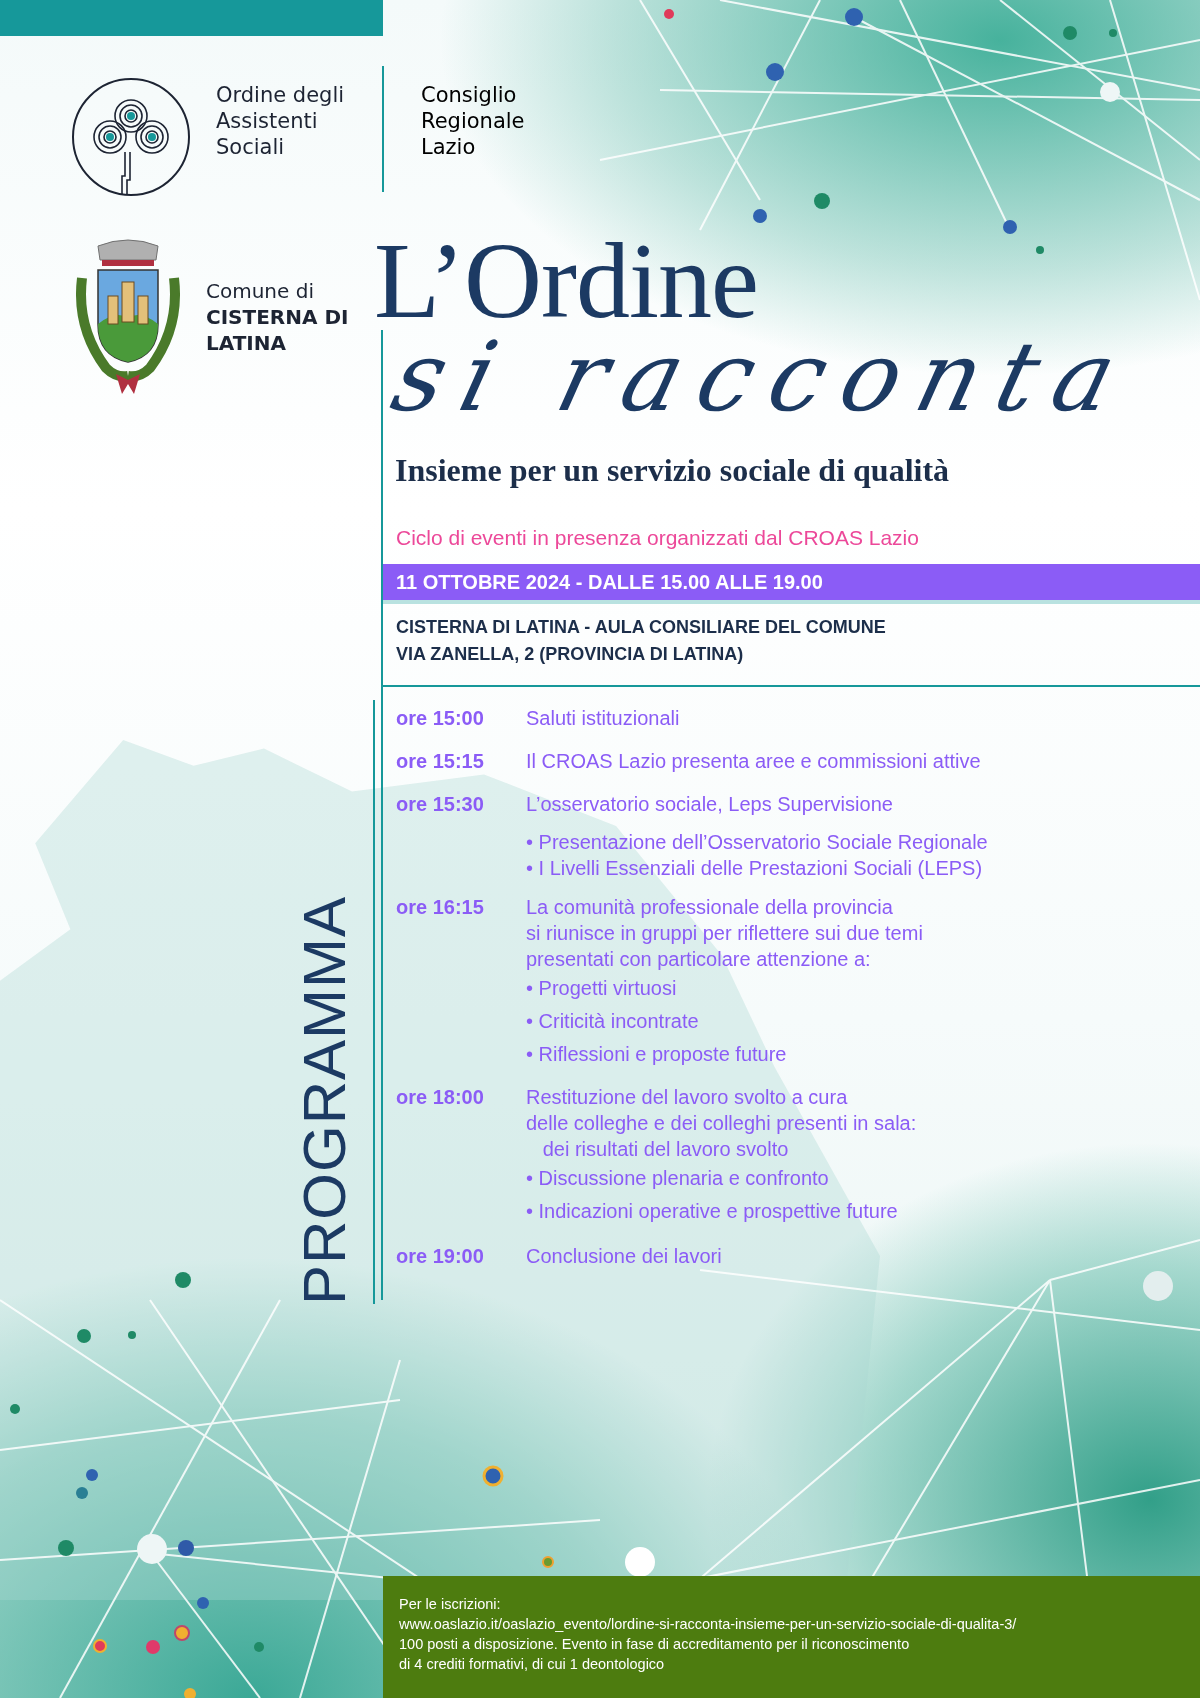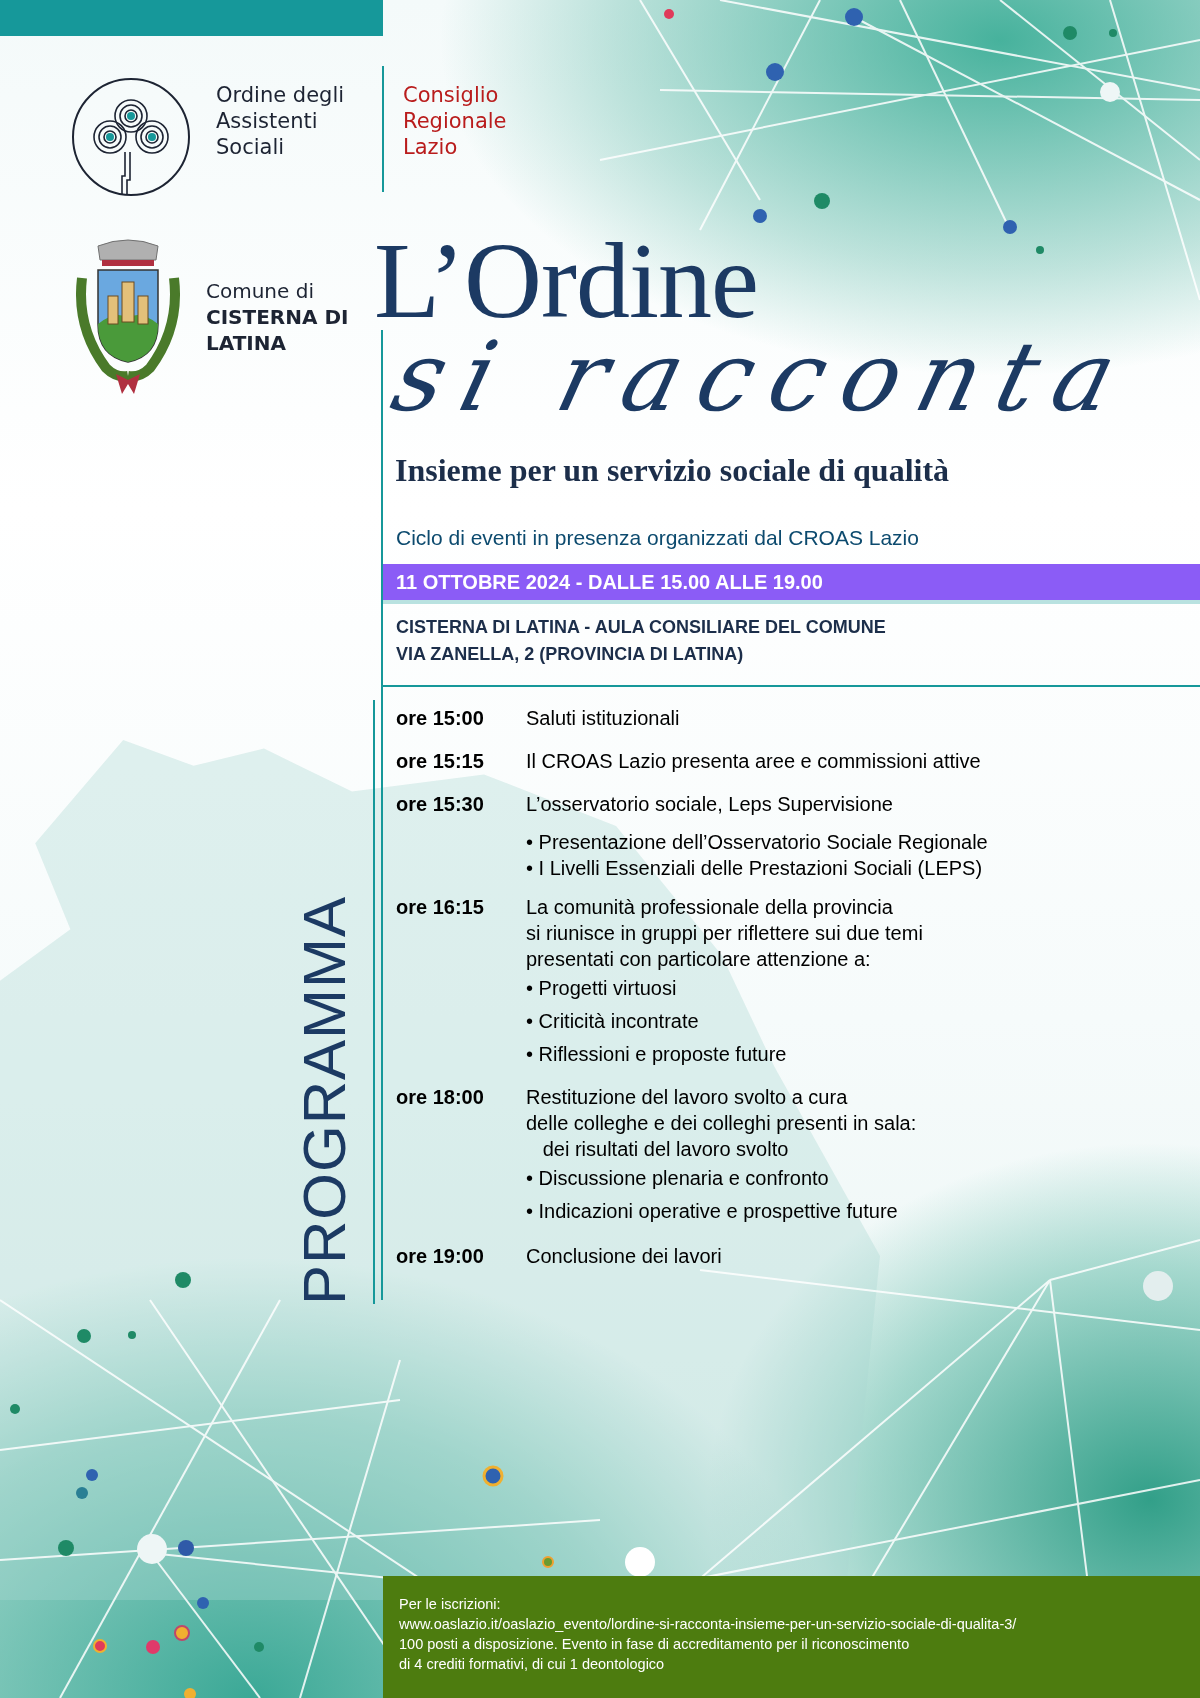--- a/index.html
+++ b/index.html
@@ -27,21 +27,21 @@
   }
   .logo-oas {
     position: absolute; left: 70px; top: 76px; width: 122px; height: 122px;
   }
   .oas-name {
     position: absolute; left: 216px; top: 82px; color: #1d2433;
     font-family: "DejaVu Sans", sans-serif; font-size: 21px; line-height: 26px;
   }
   .v-divider { position: absolute; left: 382px; top: 66px; width: 2px; height: 126px; background: #16989a; }
   .croas-name {
-    position: absolute; left: 403px; top: 82px; color: #b91c1c;
+    position: absolute; left: 421px; top: 82px; color: #000000;
     font-family: "DejaVu Sans", sans-serif; font-size: 21px; line-height: 26px;
   }
   .crest { position: absolute; left: 76px; top: 238px; width: 104px; height: 160px; }
   .comune {
     position: absolute; left: 206px; top: 278px; color: #1d2433;
     font-family: "DejaVu Sans", sans-serif; font-size: 20px; line-height: 26px;
   }
   .comune b { font-weight: bold; display: block; }
   .main-vline { position: absolute; left: 381px; top: 330px; width: 2px; height: 970px; background: #16989a; }
   .title-ordine {
@@ -51,38 +51,38 @@
   .title-script {
     position: absolute; left: 396px; top: 322px; color: #1c3a63;
     font-family: "DejaVu Serif", serif; font-style: italic; font-size: 96px; line-height: 110px;
     letter-spacing: 18px; transform: skewX(-14deg); font-weight: 300;
   }
   .subtitle {
     position: absolute; left: 395px; top: 450px; color: #1c2e4a;
     font-family: "Liberation Serif", serif; font-weight: bold; font-size: 32px; line-height: 40px;
   }
   .ciclo {
-    position: absolute; left: 396px; top: 524px; color: #0c4a6e; font-size: 21px; line-height: 28px;
+    position: absolute; left: 396px; top: 524px; color: #ec4899; font-size: 21px; line-height: 28px;
   }
   .date-band {
     position: absolute; left: 383px; top: 564px; width: 817px; height: 36px; background: #8b5cf6;
     color: #ffffff; font-weight: bold; font-size: 20px; line-height: 36px; padding-left: 13px; box-sizing: border-box;
   }
   .date-band-shadow { position: absolute; left: 383px; top: 600px; width: 817px; height: 4px; background: #b9e2e0; }
   .venue {
     position: absolute; left: 396px; top: 614px; color: #1c2e4a; font-weight: bold; font-size: 18px; line-height: 27px;
   }
   .venue-line { position: absolute; left: 383px; top: 685px; width: 817px; height: 2px; background: #16989a; }
   .programma-label {
     position: absolute; left: 290px; top: 1305px; transform-origin: 0 0; transform: rotate(-90deg);
     color: #1c3a63; font-size: 60px; line-height: 70px; letter-spacing: 1px; font-weight: 300;
     white-space: nowrap;
   }
   .prog-vline { position: absolute; left: 373px; top: 700px; width: 2px; height: 604px; background: #16989a; }
-  .schedule { position: absolute; left: 396px; top: 703px; width: 800px; color: #000000; font-size: 20px; }
+  .schedule { position: absolute; left: 396px; top: 703px; width: 800px; color: #8b5cf6; font-size: 20px; }
   .entry { display: flex; margin-bottom: 13px; }
   .entry .time { width: 130px; font-weight: bold; flex: none; line-height: 30px; }
   .entry .body { flex: 1; }
   .entry .line { line-height: 26px; }
   .entry .bullet { line-height: 26px; }
   .entry .bullet.spaced { line-height: 33px; }
   .footer {
     position: absolute; left: 383px; top: 1576px; width: 817px; height: 122px; background: #4d7c0f;
     color: #ffffff; font-size: 14.5px; line-height: 20px; padding: 18px 16px 0 16px; box-sizing: border-box;
   }

